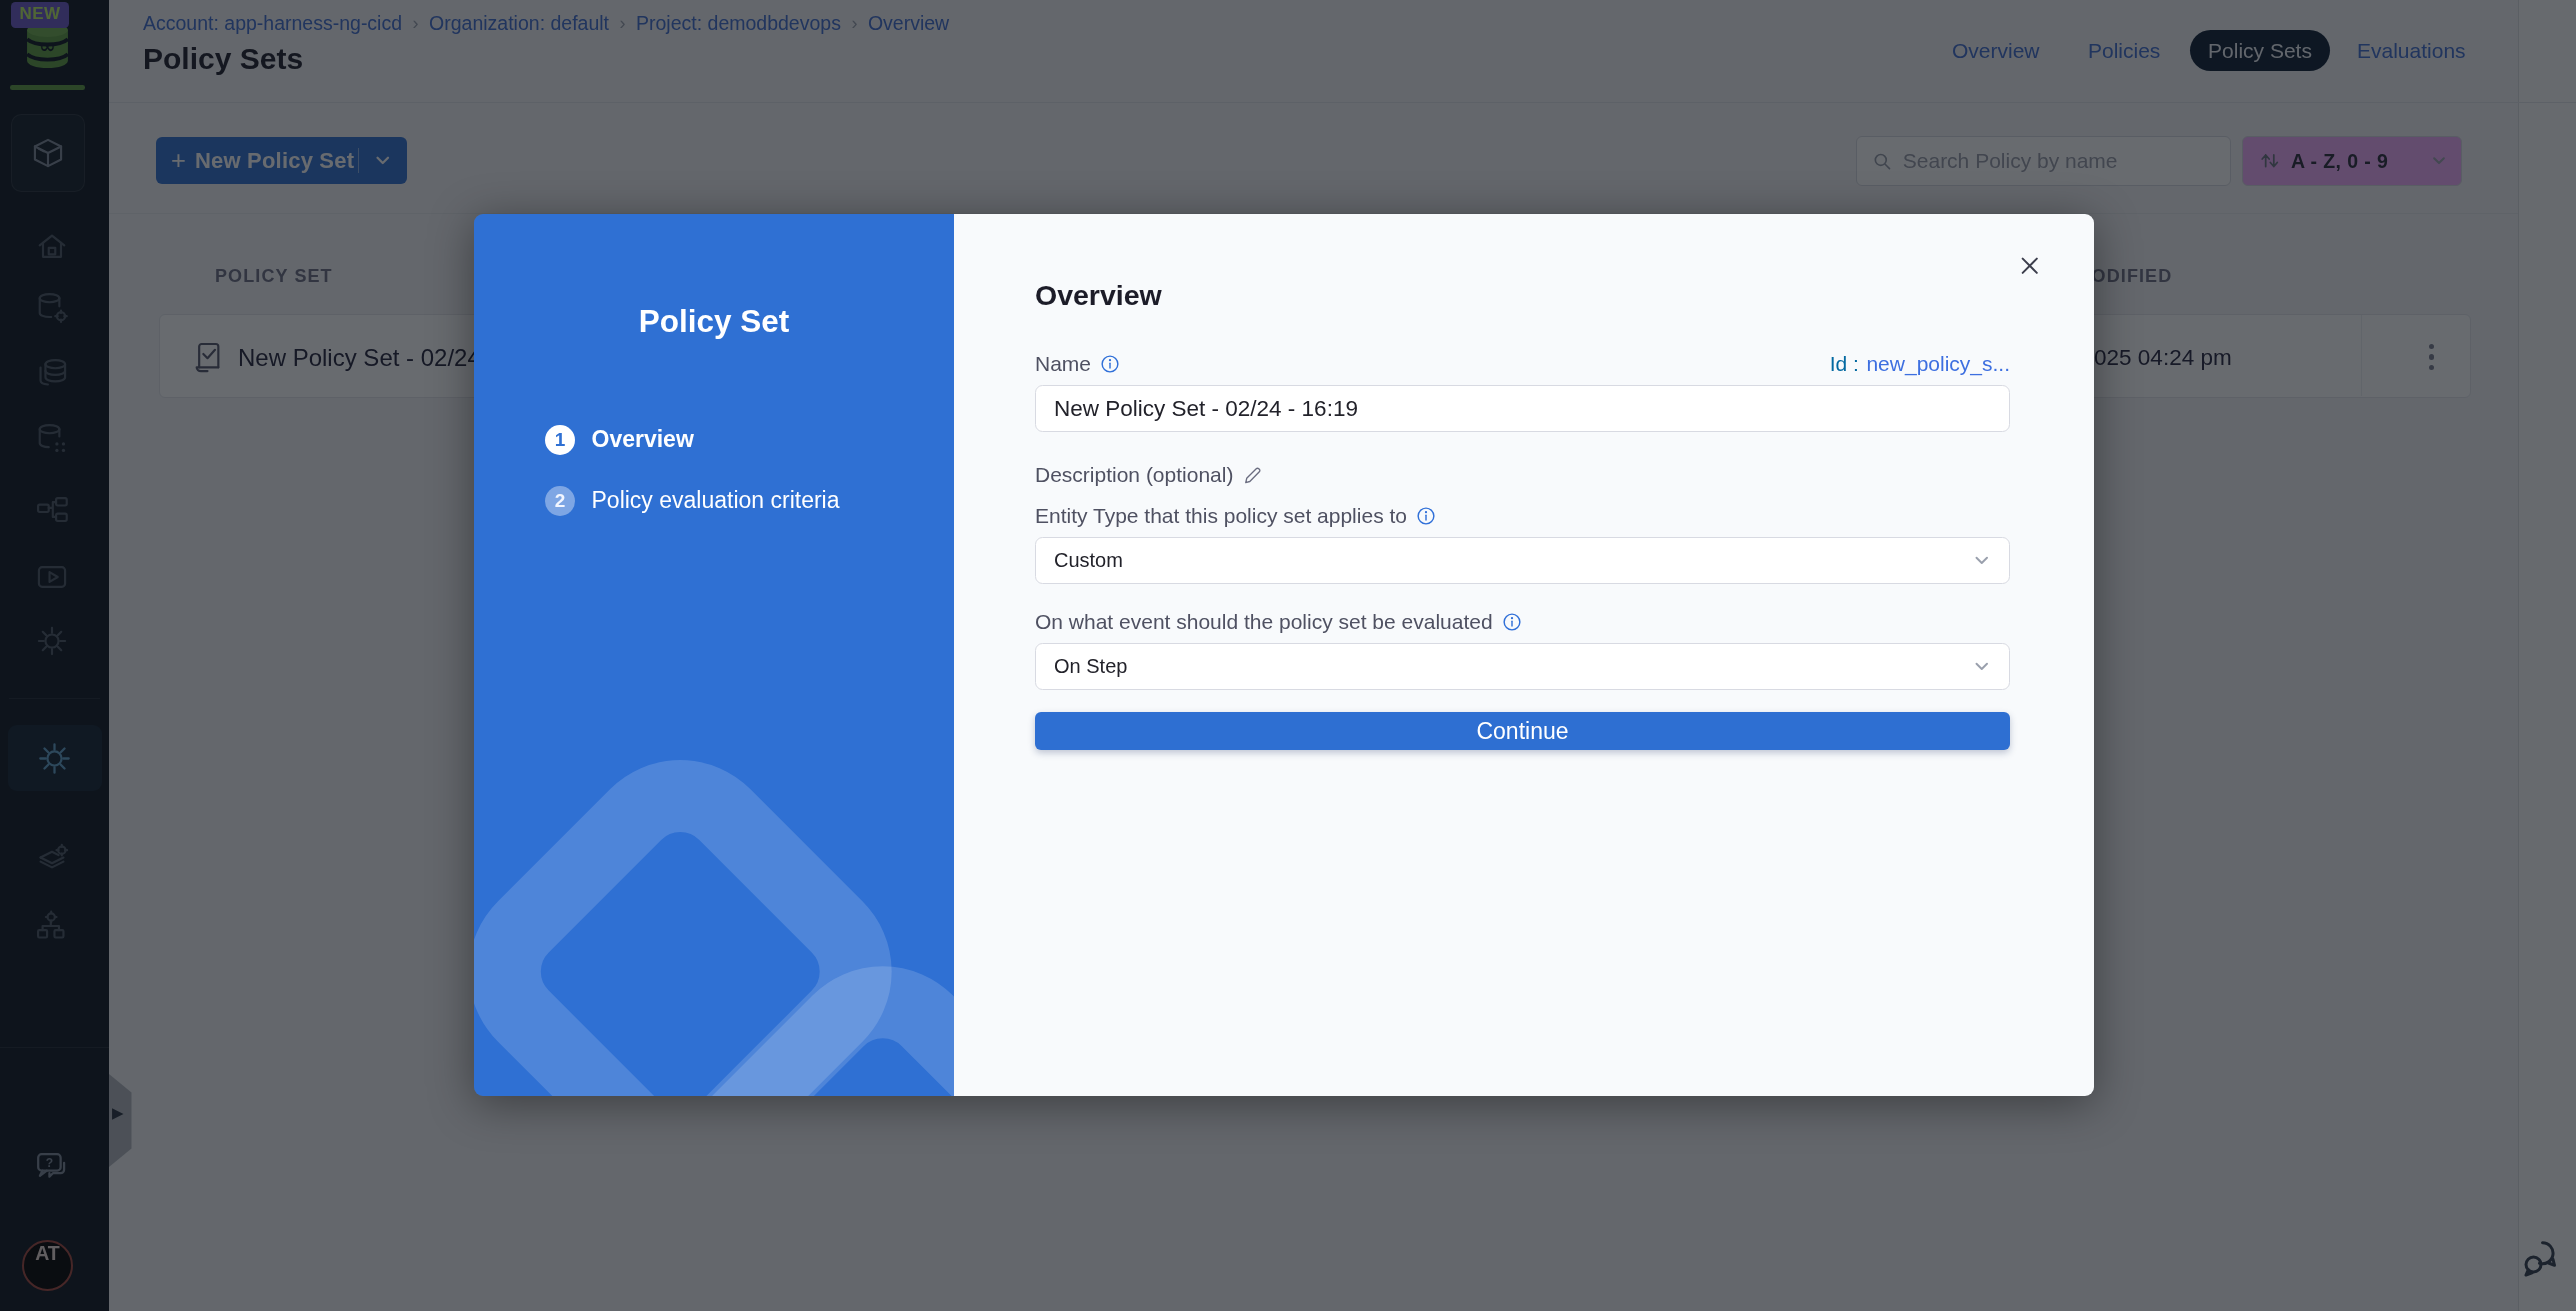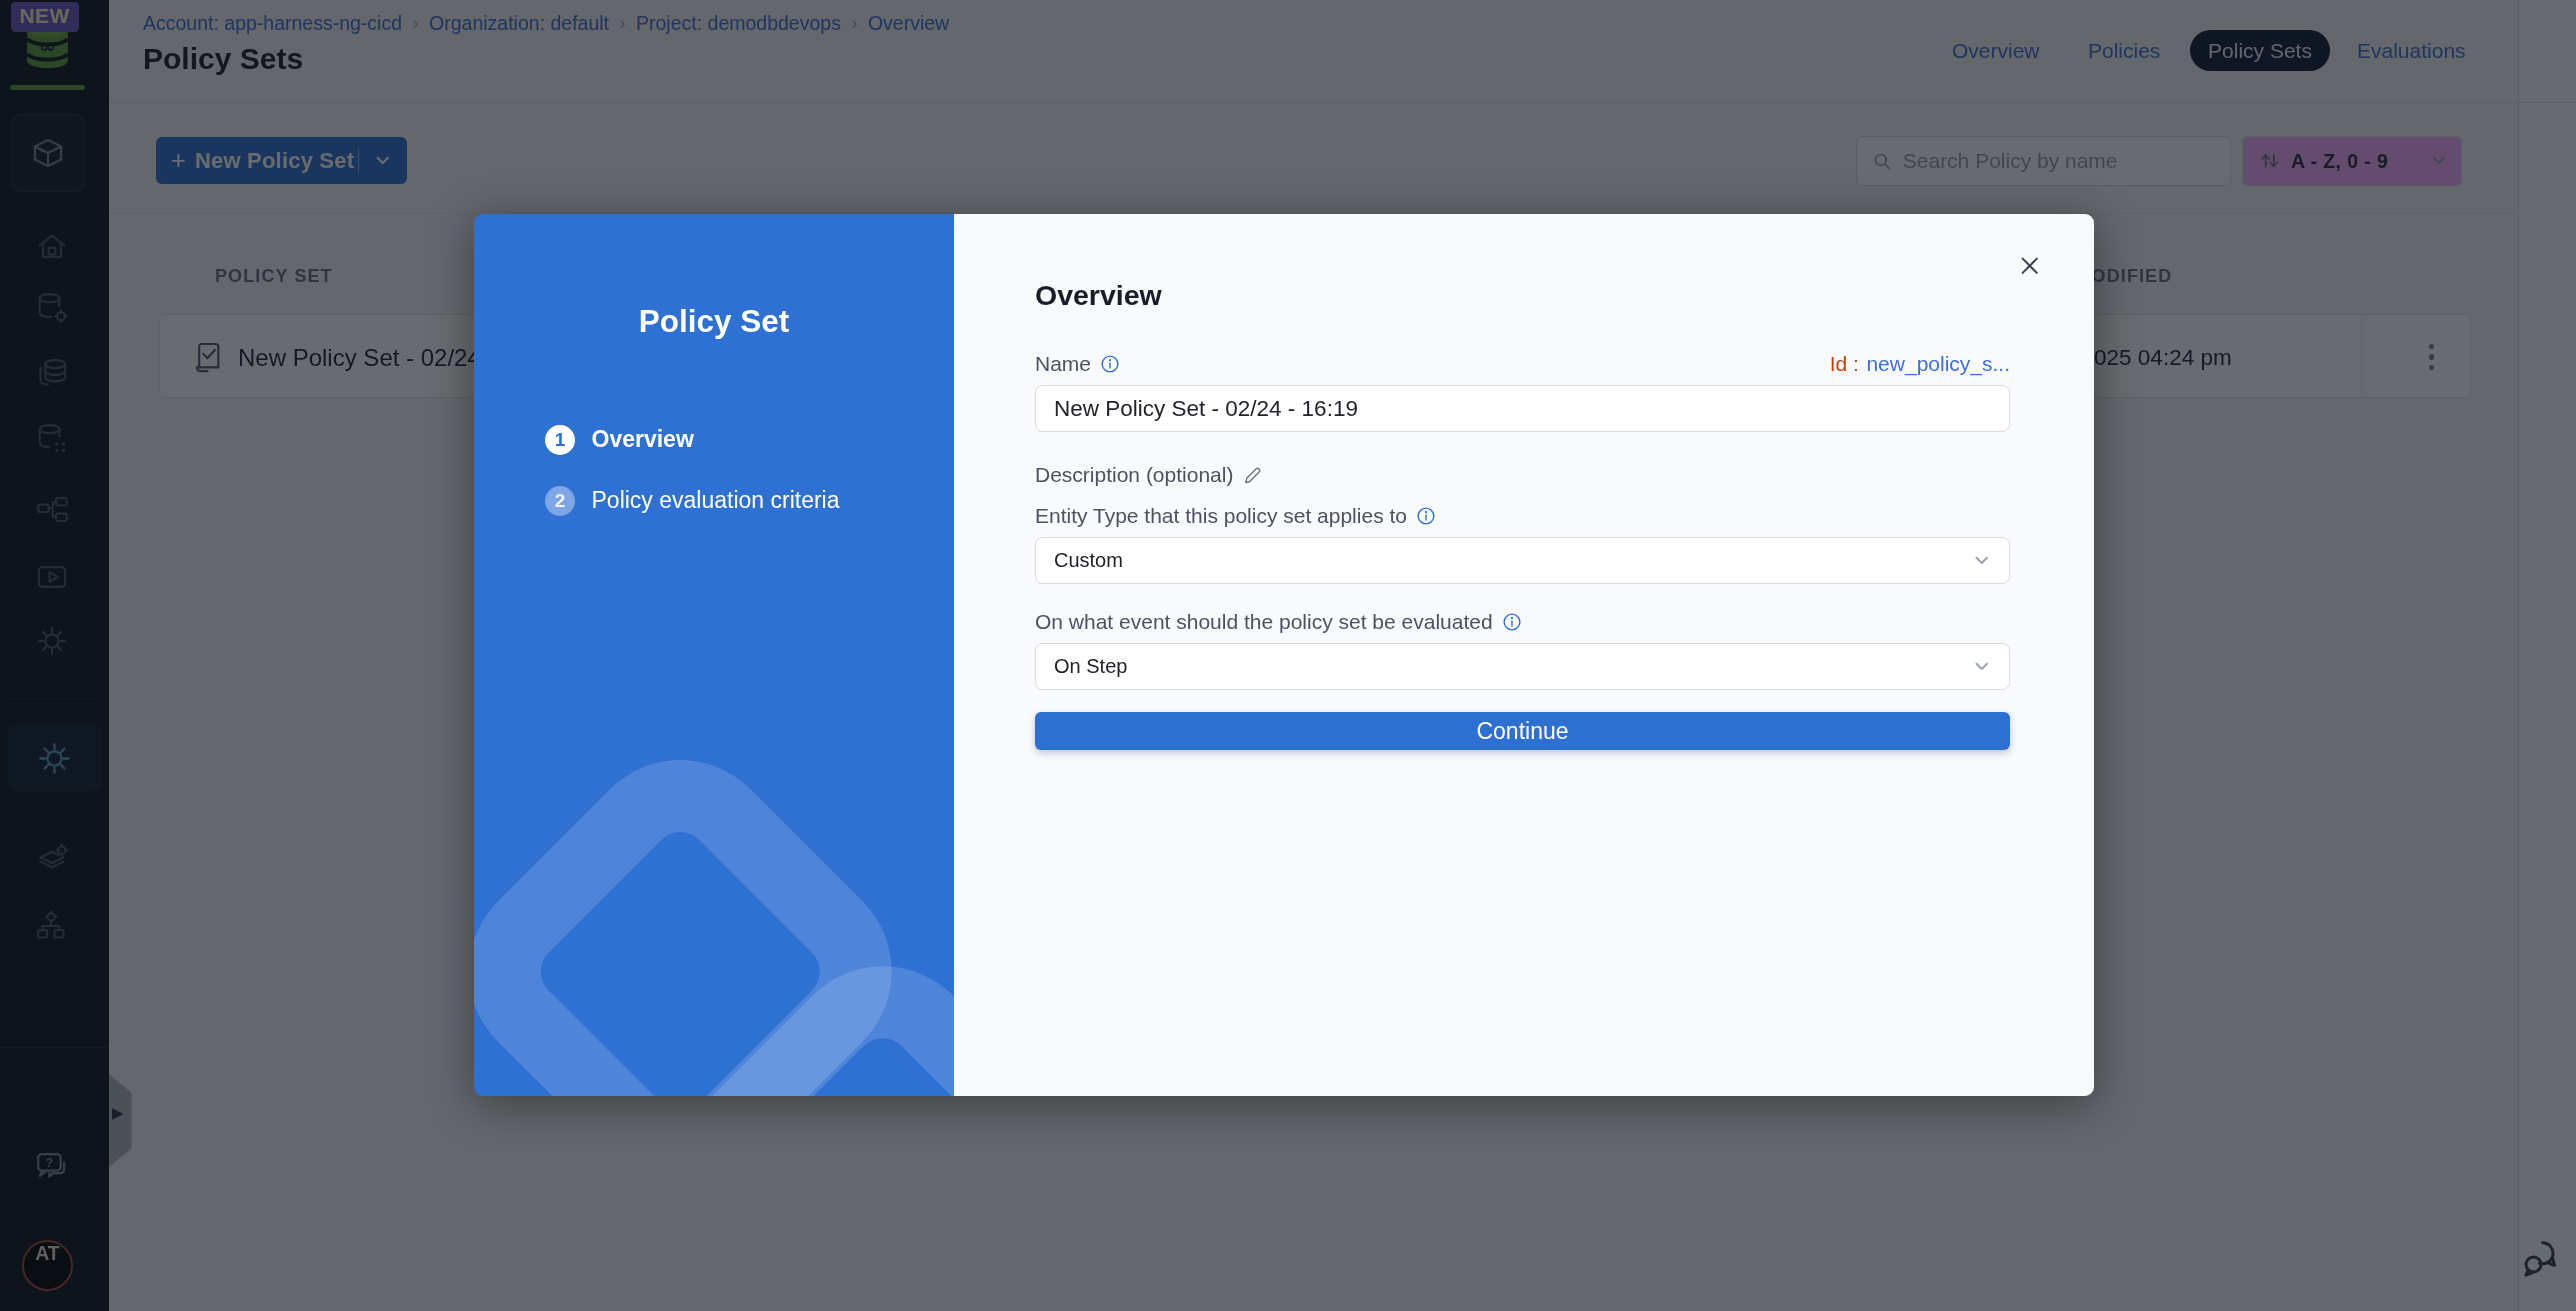--- a/index.html
+++ b/index.html
@@ -46,21 +46,21 @@
   .row-name { left:78px; top:28.5px; font-size:24px; font-weight:500; color:#23233b; white-space:nowrap; }
   .row-modified { left:1859px; top:30px; font-size:22.5px; color:#25253e; white-space:nowrap; }
   .kebab { left:2255px; top:22.5px; width:33px; height:39px; display:flex; flex-direction:column;
     align-items:center; justify-content:center; gap:5.3px; cursor:pointer; }
   .kebab .dot { width:5.3px; height:5.3px; border-radius:50%; background:#7a7d90; }
   .row-vdiv { left:2201px; top:0; width:0; height:81px; border-left:1.5px solid #eceef1; }
 
   
   #sidebar { left:0; top:0; width:109px; height:1311px; background:#0b1520; }
   .sb-badge { left:10.5px; top:1.5px; padding:2.3px 9px 3.8px; background:#6b57c8; border-radius:4.5px;
-    color:#fef9c3; font-size:21px; font-weight:700; letter-spacing:0.4px; }
+    color:#bef264; font-size:17px; font-weight:700; letter-spacing:0.4px; }
   .sb-green-div { left:9.8px; top:85px; width:75px; height:5.3px; background:#5c9a3e; border-radius:2.3px; }
   .module-box { left:11.3px; top:114px; width:74px; height:78px; border:1.5px solid rgba(255,255,255,.09);
     background:rgba(255,255,255,.03); border-radius:10.5px; display:flex; align-items:center; justify-content:center; }
   .sb-item { left:31px; width:42px; height:42px; display:flex; align-items:center; justify-content:center; cursor:pointer; }
   .sb-div { left:9px; width:91px; height:0; border-top:1.5px solid rgba(255,255,255,.08); }
   .sb-div-full { left:0; width:109px; height:0; border-top:1.5px solid rgba(255,255,255,.08); }
   .sb-active { left:7.5px; top:725px; width:94px; height:66px; background:rgba(80,150,220,.10); border-radius:9px;
     display:flex; align-items:center; justify-content:center; cursor:pointer; }
   .avatar { left:22px; top:1240px; width:51px; height:51px; border-radius:50%; background:#000000;
     border:2.3px solid #a4463c; color:#ecdcd5; font-size:19.5px; font-weight:700;
@@ -86,21 +86,21 @@
   .step1 .step-circle { background:#fff; color:#2f70d3; }
   .step2 .step-circle { background:rgba(255,255,255,.38); color:#f2f6ff; }
   .step1 .step-label { color:#fff; font-size:23px; font-weight:700; }
   .step2 .step-label { color:#fff; font-size:23px; font-weight:400; }
 
   .m-close { left:1539px; top:35px; width:33px; height:33px; display:flex; align-items:center; justify-content:center; cursor:pointer; }
   .m-head { left:561px; top:65px; font-size:28.5px; font-weight:700; color:#1c1c28; }
   .field-label-row { left:561px; display:flex; align-items:center; gap:9px; }
   .field-label { font-size:21px; font-weight:500; color:#4f5162; }
   .id-row { right:84px; top:138px; display:flex; align-items:center; gap:7.5px; }
-  .id-prefix { font-size:21px; color:#c2410c; }
+  .id-prefix { font-size:21px; color:#0369a1; }
   .id-link { font-size:21px; color:#3d6fe0; cursor:pointer; }
   .text-input { left:561px; width:975px; height:47px; background:#fff; border:1.5px solid #d8dae2; border-radius:7.5px;
     font-size:22.5px; color:#22222a; padding:0 18px; outline:none; font-family:"Liberation Sans", sans-serif; }
   .select { left:561px; width:975px; height:47px; background:#fff; border:1.5px solid #d8dae2; border-radius:7.5px;
     display:flex; align-items:center; padding:0 18px; cursor:pointer; }
   .select .sel-value { font-size:20px; color:#22222a; }
   .select .chev { margin-left:auto; }
   .btn-continue { left:561px; top:498px; width:975px; height:38px; background:#2e6fd2; border-radius:6px;
     display:flex; align-items:center; justify-content:center; color:#fff; font-size:23px; font-weight:500;
     cursor:pointer; box-shadow:0 3px 7.5px rgba(20,40,90,.25); }

